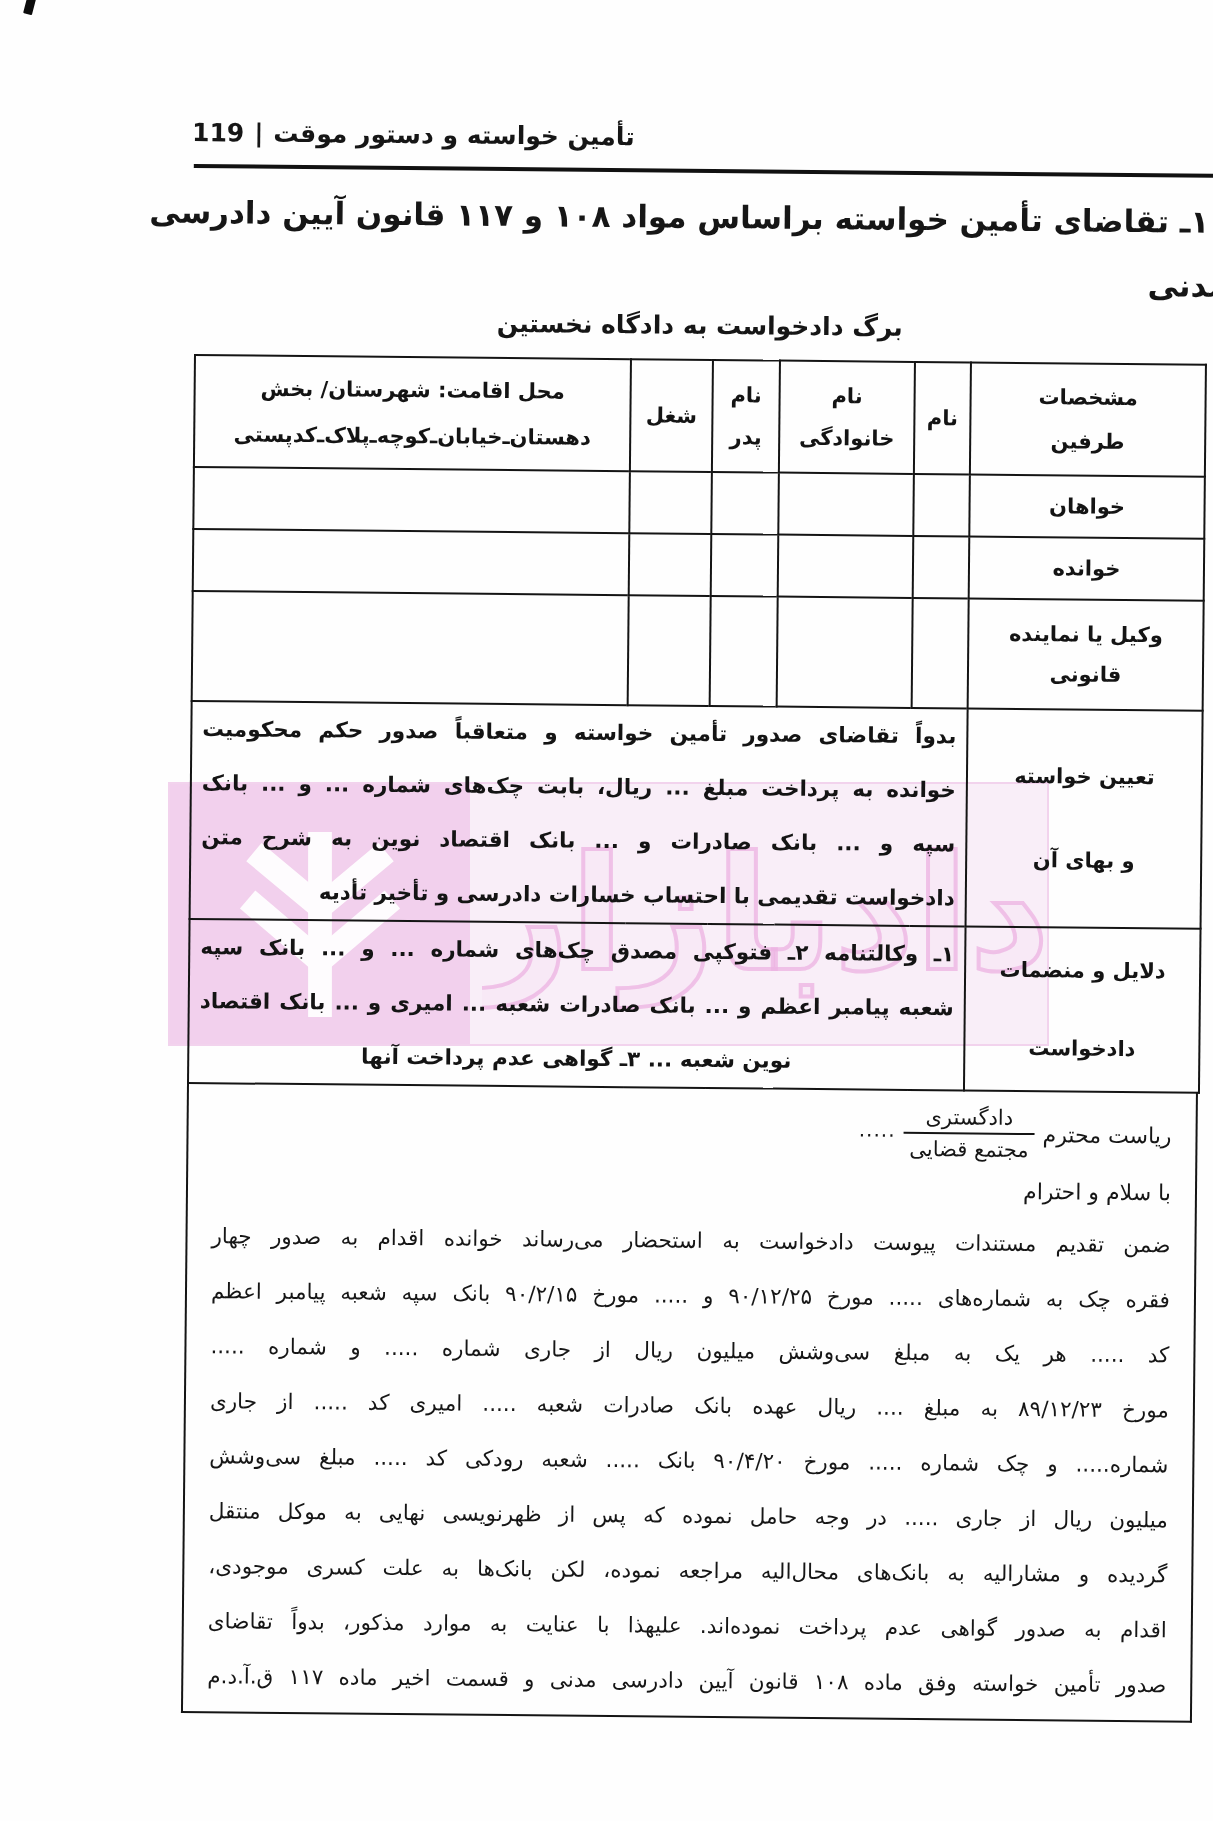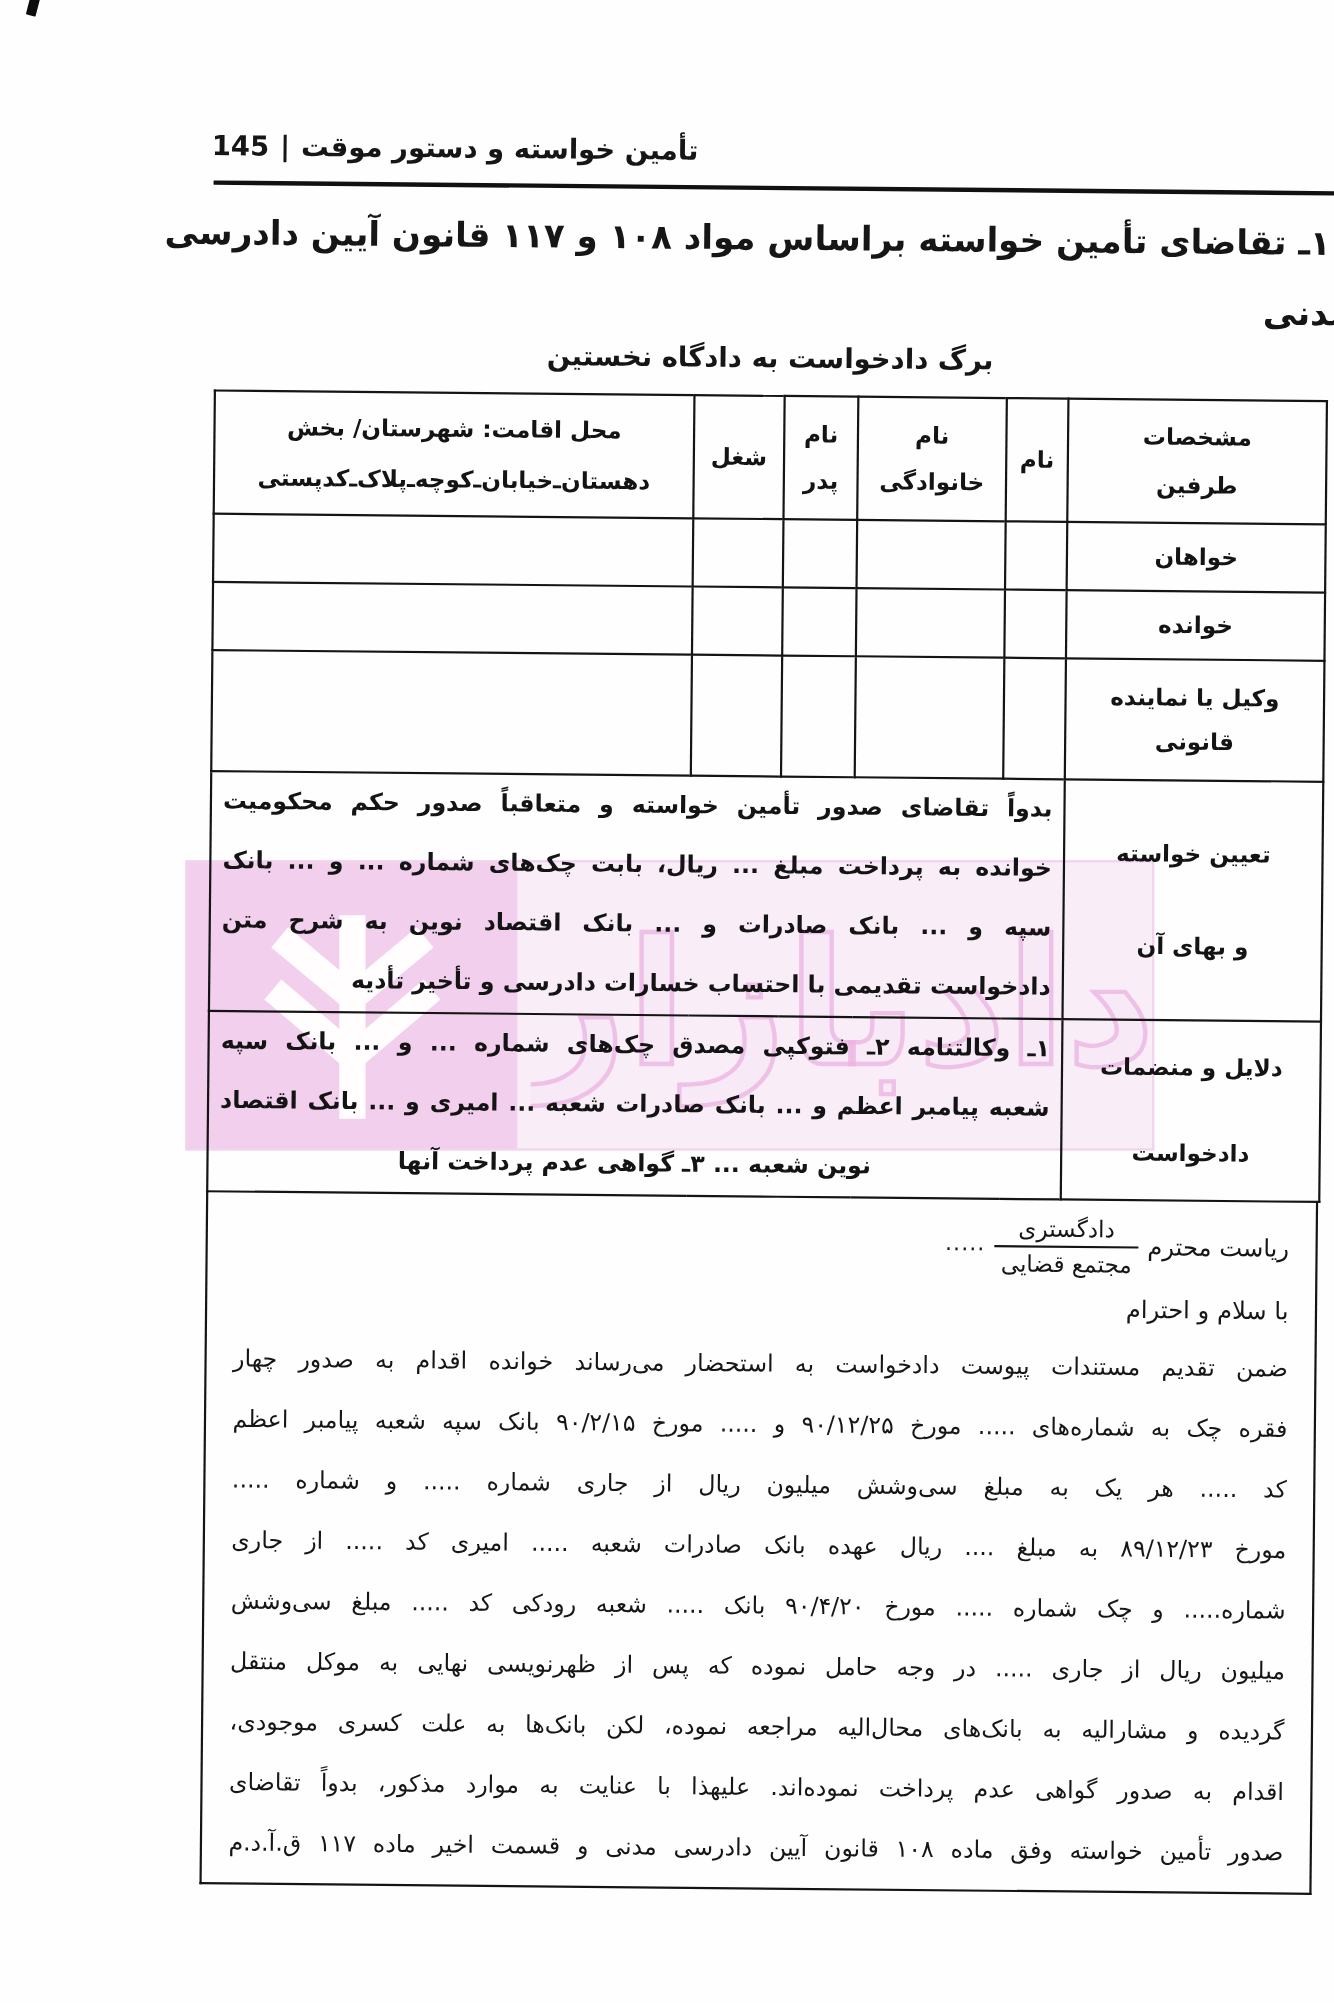--- a/index.html
+++ b/index.html
@@ -111,21 +111,21 @@
   <div class="wm-text">دادبازار</div>
 </div>
 
 <div class="scan">
 
   <div class="abs corner-mark"></div>
 
   <div class="abs page-header">
     <span>تأمین خواسته و دستور موقت</span>
     <span>|</span>
-    <span>145</span>
+    <span>119</span>
   </div>
   <div class="abs header-rule"></div>
 
   <div class="abs section-heading">۱۱ـ تقاضای تأمین خواسته براساس مواد ۱۰۸ و ۱۱۷ قانون آیین دادرسی
 مدنی</div>
 
   <div class="abs form-title">برگ دادخواست به دادگاه نخستین</div>
 
   <table class="petition">
     <colgroup>

